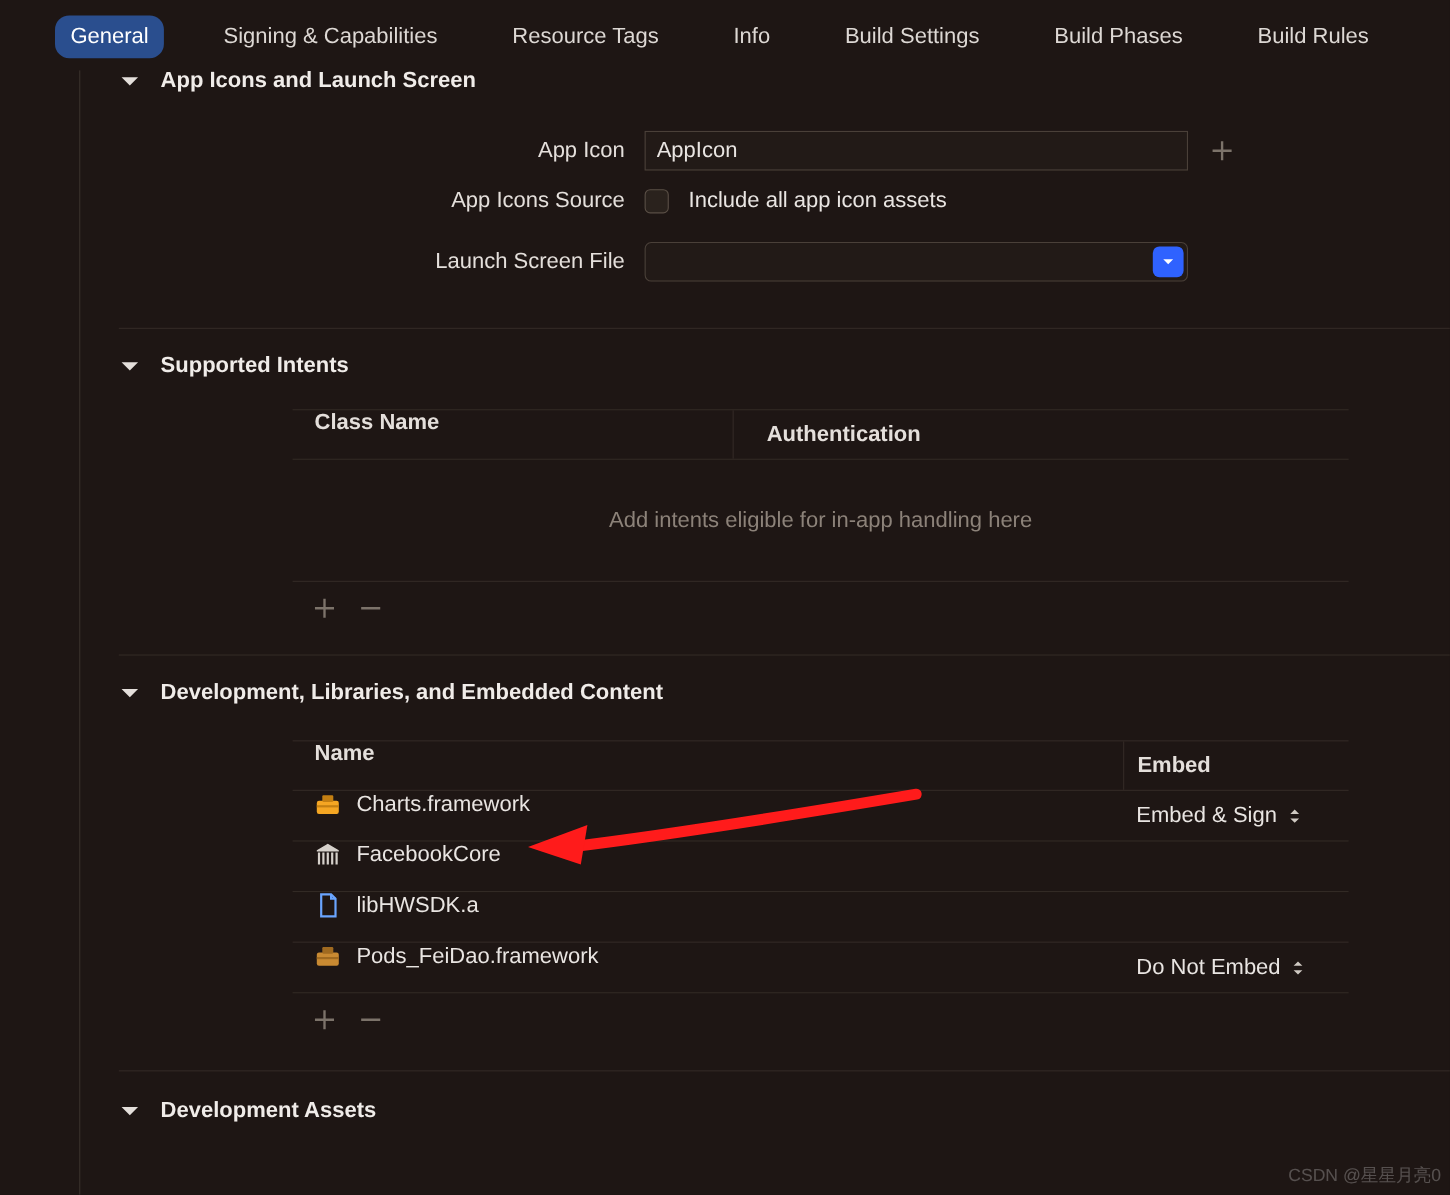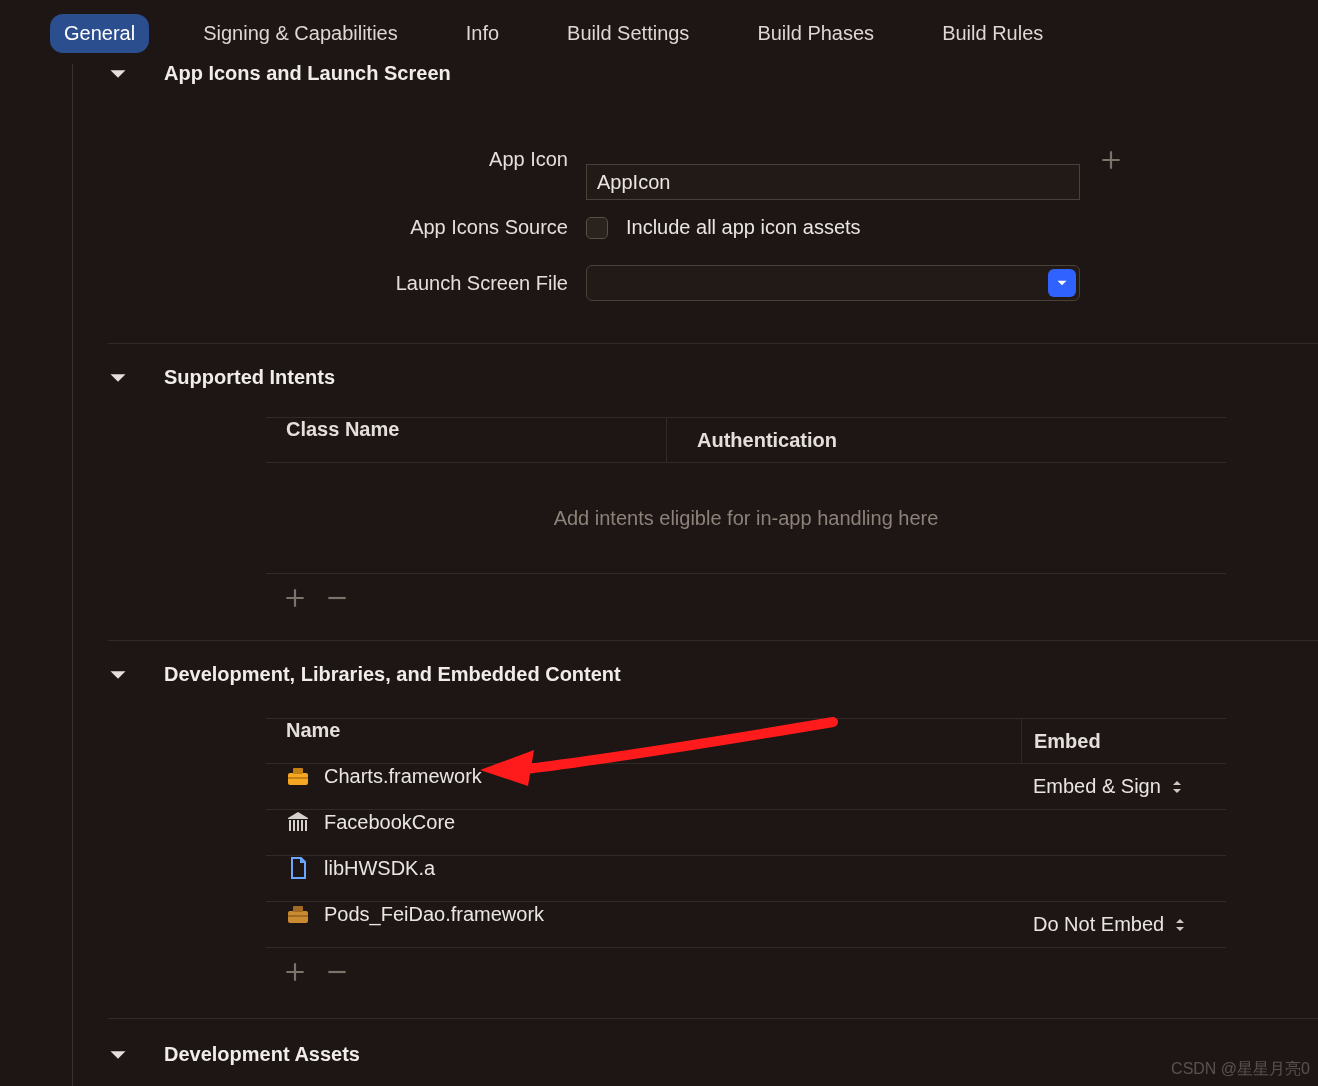--- a/index.html
+++ b/index.html
@@ -32,38 +32,38 @@
     width: 1px; background: #3a312c;
   }
 
   
   .content {
     position: absolute; left: 108px; right: 0; top: 64px; bottom: 0;
   }
 
   
   .sect-header {
-    display: flex; align-items: center; gap: 36px;
+    display: flex; align-items: center; gap: 18px;
     font-weight: 700; color: #f0ece9;
   }
   .sect-header .chev { width: 20px; height: 20px; flex: none; color: #e4dfdb; }
 
   
   .hr { height: 1px; background: #322a25; }
 
   
   .row {
     display: flex; align-items: center; gap: 18px;
     padding: 8px 0;
   }
   .row .lbl { width: 460px; text-align: right; color: #e4dfdb; }
   .input {
     border: 1px solid #4a4039; background: #221a17; color: #e9e5e2;
     height: 36px; padding: 16px 10px; border-radius: 0;
-    outline: none; font-size: 20px; margin-top: 45px;
+    outline: none; font-size: 20px;
   }
   .plus-icon, .minus-icon {
     width: 26px; height: 26px; color: #7c736a;
   }
 
   
   .cb {
     width: 22px; height: 22px; border-radius: 5px;
     border: 1px solid #5a4f46; background: #2a221d;
     display: inline-block; flex: none;
@@ -118,20 +118,21 @@
     position: absolute; right: 8px; bottom: 6px;
     color: rgba(255,255,255,0.25); font-size: 16px;
   }
 </style>
 </head>
 <body>
 
 <div class="tabbar">
   <span class="tab selected">General</span>
   <span class="tab">Signing &amp; Capabilities</span>
+  <span class="tab">Resource Tags</span>
   <span class="tab">Info</span>
   <span class="tab">Build Settings</span>
   <span class="tab">Build Phases</span>
   <span class="tab">Build Rules</span>
 </div>
 
 <div class="vline"></div>
 
 <div class="content">
 

